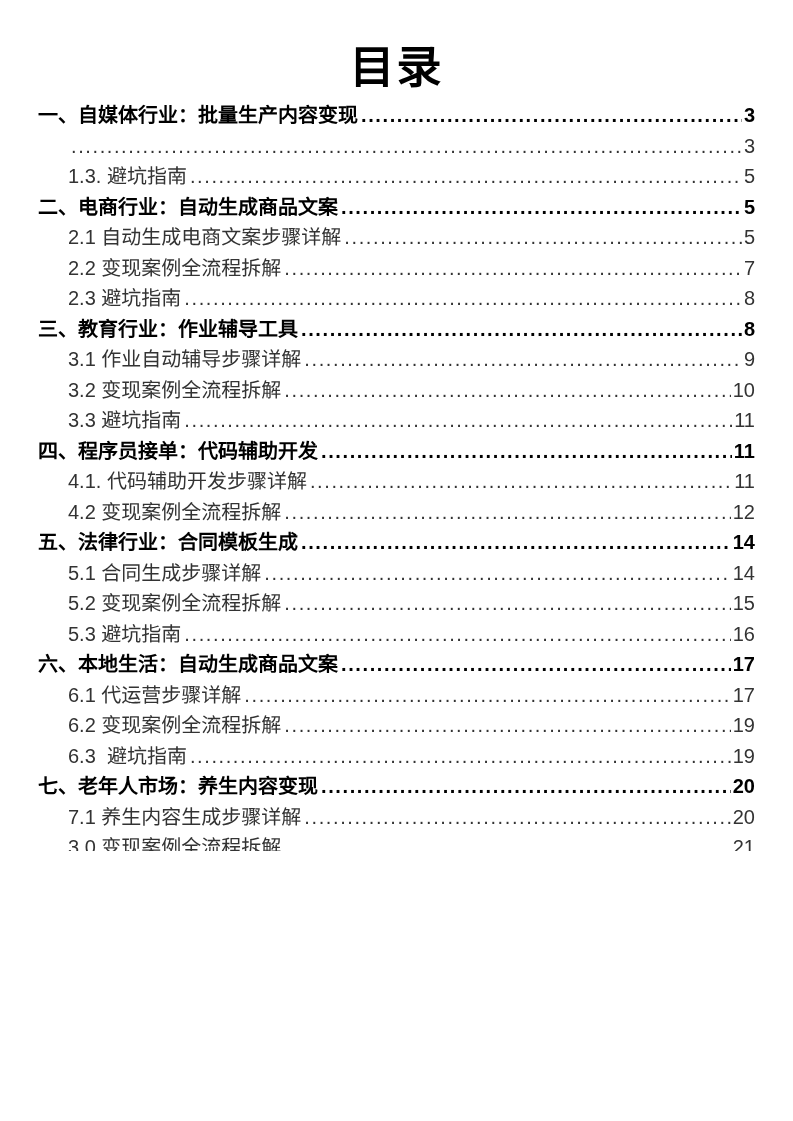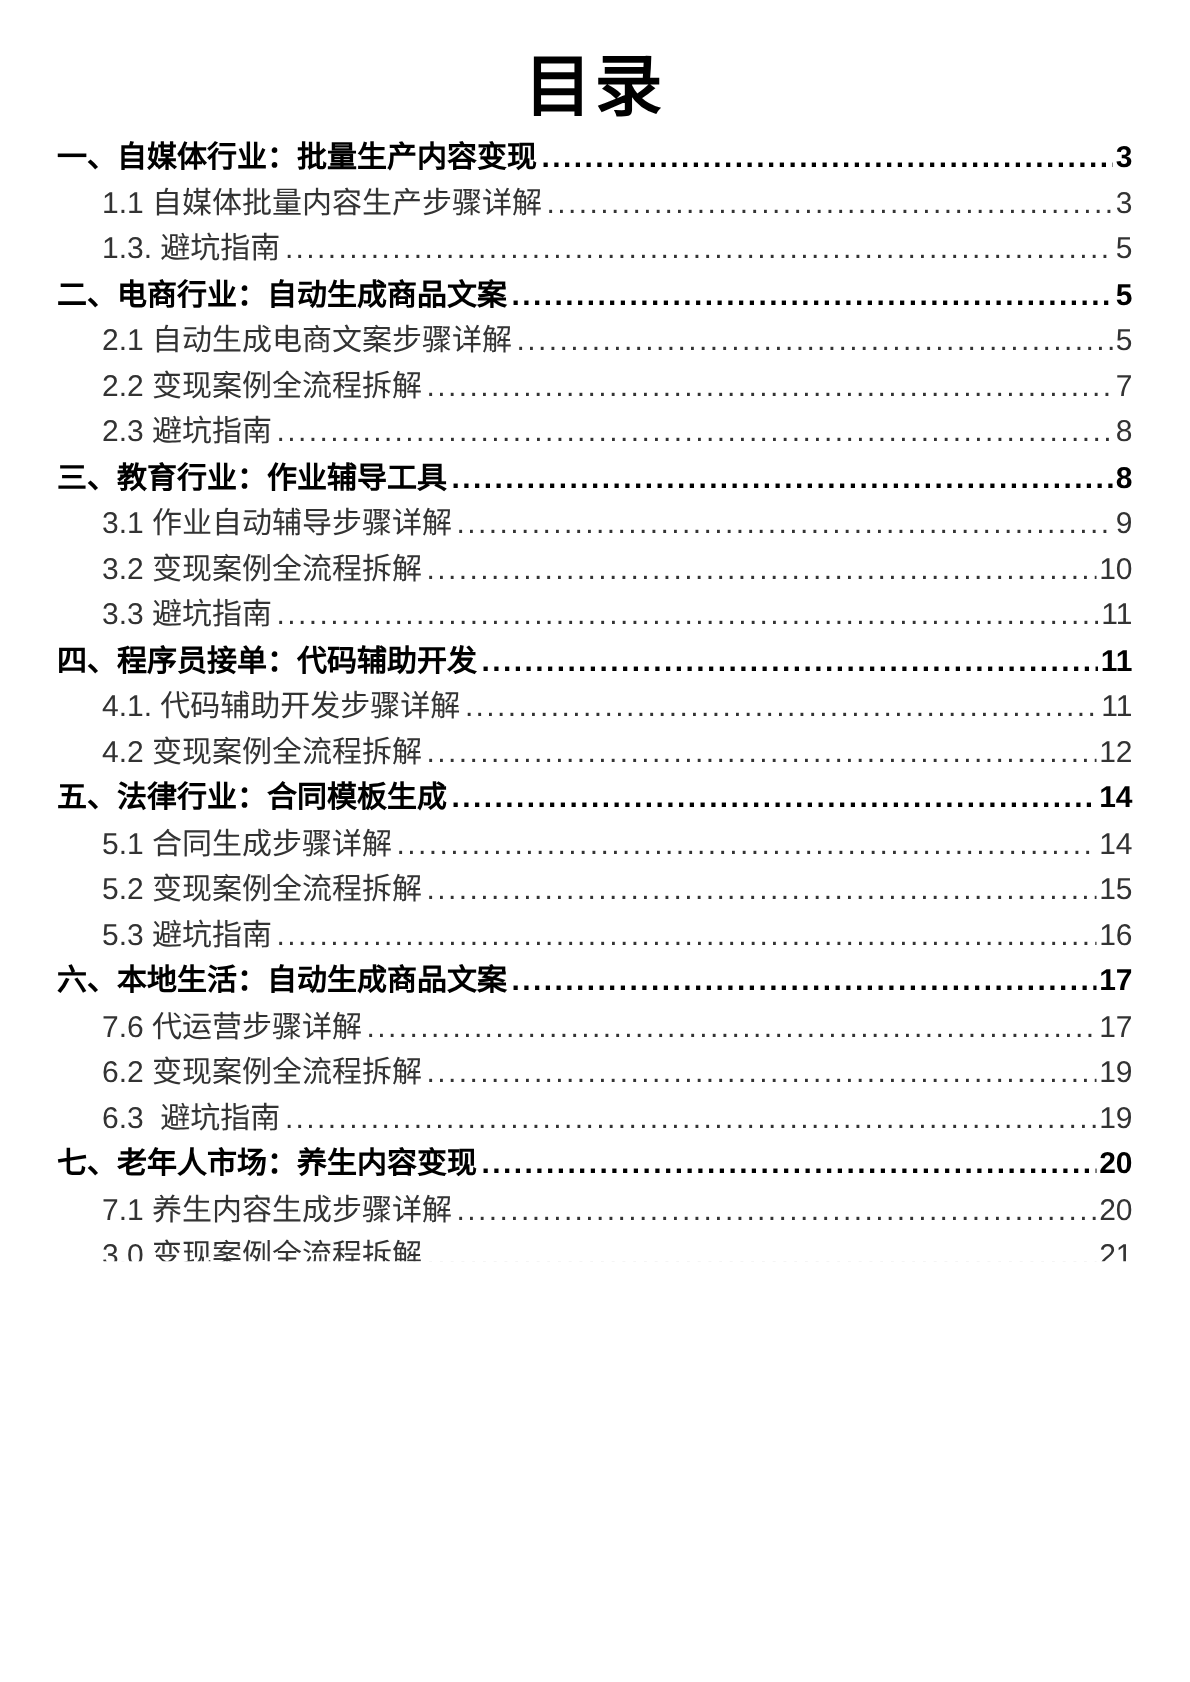--- a/index.html
+++ b/index.html
@@ -4,21 +4,21 @@
 <style>
   html, body {
     margin: 0;
     padding: 0;
     background: #ffffff;
   }
   .page {
     position: relative;
     width: 793px;
     height: 841px;
-    margin: 0 auto;
+    margin: 10px auto;
     background: #ffffff;
     box-sizing: border-box;
     padding: 30px 38px 0 38px;
     font-family: "Liberation Sans", "DejaVu Sans", sans-serif;
     color: #000;
     overflow: hidden;
   }
   .doc-title {
     text-align: center;
     font-size: 45px;
@@ -72,21 +72,20 @@
 
 <div class="page">
   <div class="doc-title">目录</div>
   <div class="toc-list" id="toc-list">
       <div class="toc-row level-1">
         <span class="toc-label">一、自媒体行业：批量生产内容变现</span>
         <span class="toc-dots"></span>
         <span class="toc-page">3</span>
       </div>
       <div class="toc-row level-2">
-        <span class="toc-label">1.1 自媒体批量内容生产步骤详解</span>
         <span class="toc-dots"></span>
         <span class="toc-page">3</span>
       </div>
       <div class="toc-row level-2">
         <span class="toc-label">1.3. 避坑指南</span>
         <span class="toc-dots"></span>
         <span class="toc-page">5</span>
       </div>
       <div class="toc-row level-1">
         <span class="toc-label">二、电商行业：自动生成商品文案</span>
@@ -162,21 +161,21 @@
         <span class="toc-label">5.3 避坑指南</span>
         <span class="toc-dots"></span>
         <span class="toc-page">16</span>
       </div>
       <div class="toc-row level-1">
         <span class="toc-label">六、本地生活：自动生成商品文案</span>
         <span class="toc-dots"></span>
         <span class="toc-page">17</span>
       </div>
       <div class="toc-row level-2">
-        <span class="toc-label">7.6 代运营步骤详解</span>
+        <span class="toc-label">6.1 代运营步骤详解</span>
         <span class="toc-dots"></span>
         <span class="toc-page">17</span>
       </div>
       <div class="toc-row level-2">
         <span class="toc-label">6.2 变现案例全流程拆解</span>
         <span class="toc-dots"></span>
         <span class="toc-page">19</span>
       </div>
       <div class="toc-row level-2">
         <span class="toc-label">6.3  避坑指南</span>

